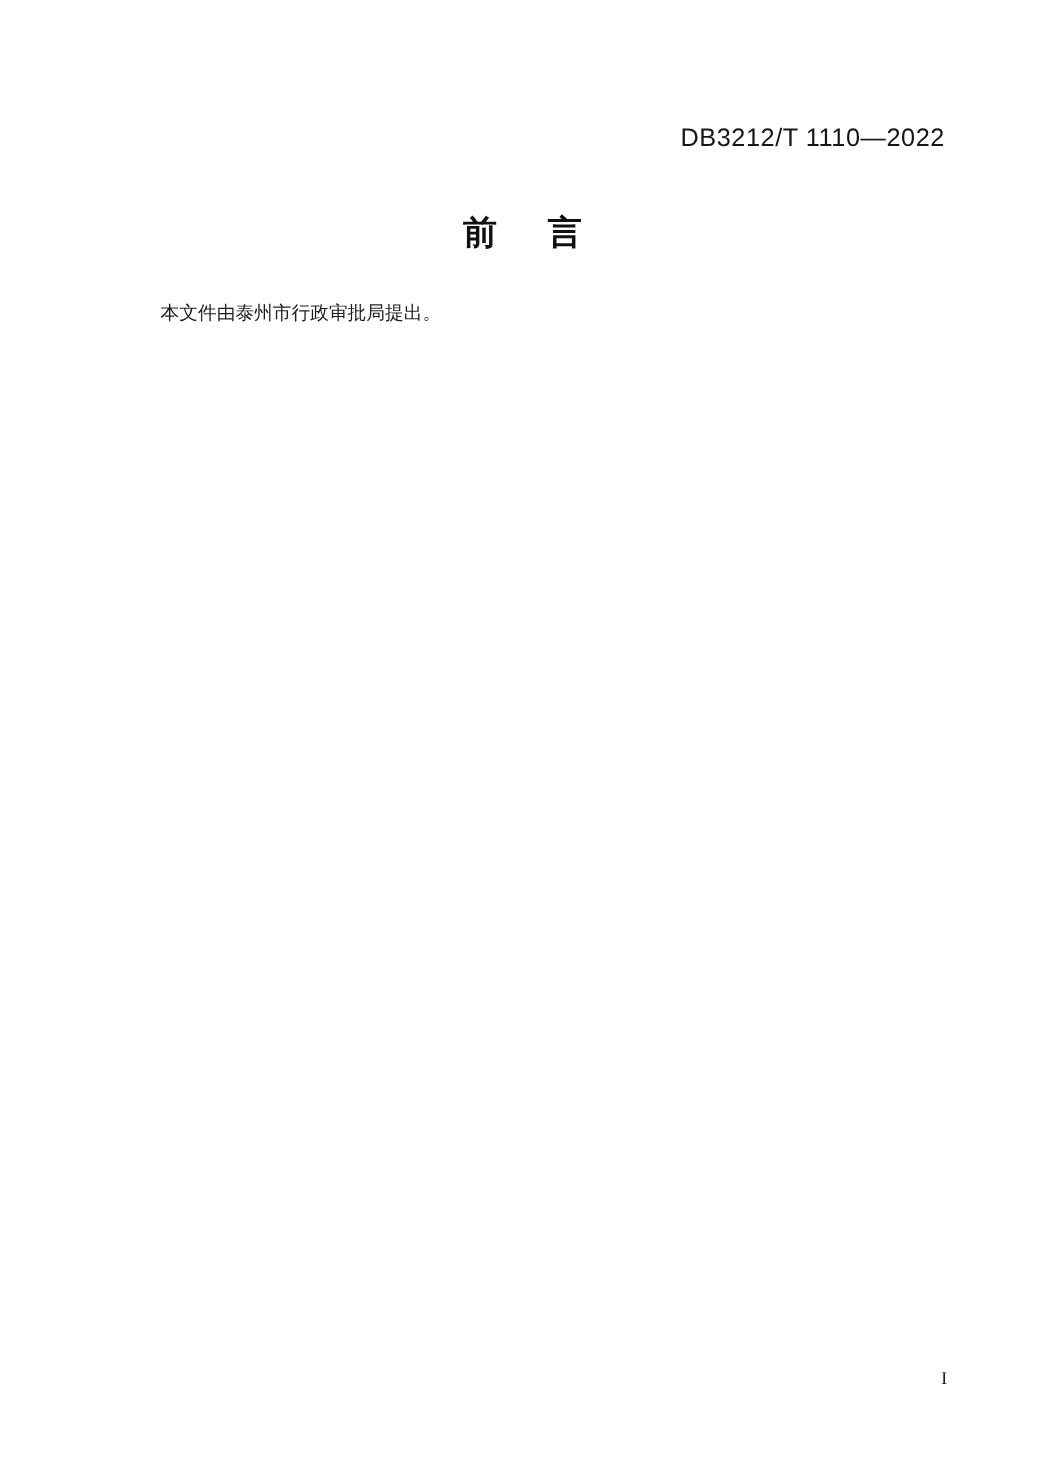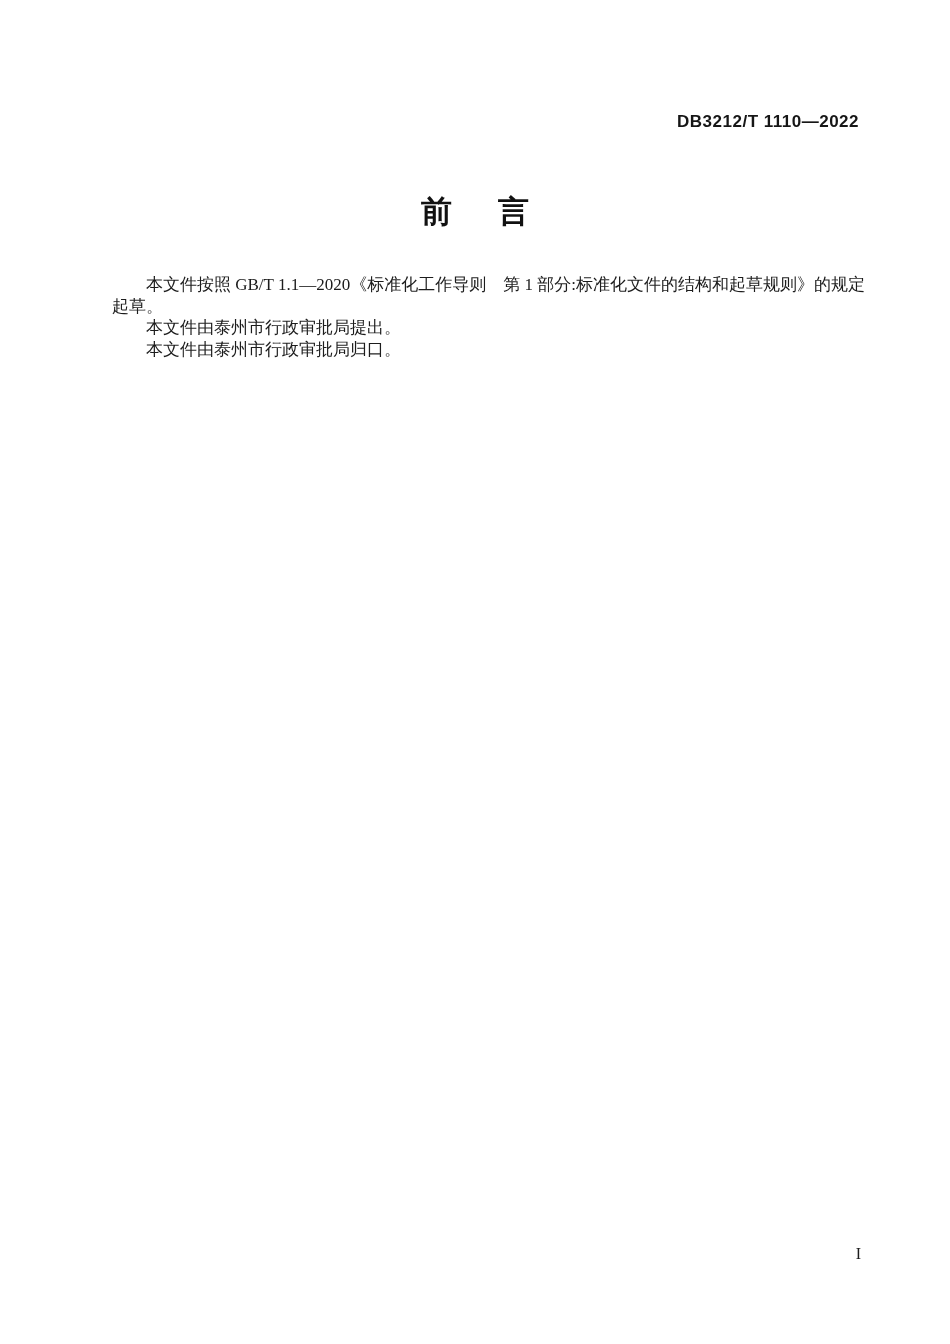--- a/index.html
+++ b/index.html
@@ -14,22 +14,22 @@
     background: #ffffff;
     overflow: hidden;
     font-family: "Liberation Serif", "DejaVu Serif", serif;
     color: #1c1c1c;
   }
   .doc-header {
     position: absolute;
     top: 112px;
     right: 91px;
     font-family: "Liberation Sans", "DejaVu Sans", sans-serif;
-    font-size: 17px;
-    font-weight: 700;
+    font-size: 23px;
+    font-weight: 400;
     letter-spacing: 0.5px;
     color: #161616;
     white-space: nowrap;
   }
   .doc-title {
     position: absolute;
     top: 193px;
     left: 0;
     width: 100%;
     display: flex;
@@ -77,26 +77,19 @@
 
   <div class="doc-header">DB3212/T 1110—2022</div>
 
   <div class="doc-title">
     <span>前</span>
     <span>言</span>
   </div>
 
   <div class="doc-body">
     <div class="para">
-      <div class="line indent">本文件按照 GB/T 1.1—2020《标准化工作导则　第 1 部分:标准化文件的结构和起草规则》的规定</div>
-      <div class="line">起草。</div>
-    </div>
-    <div class="para">
       <div class="line indent">本文件由泰州市行政审批局提出。</div>
-    </div>
-    <div class="para">
-      <div class="line indent">本文件由泰州市行政审批局归口。</div>
     </div>
   </div>
 
   <div class="page-number">I</div>
 
 </div>
 
 </body></html>

